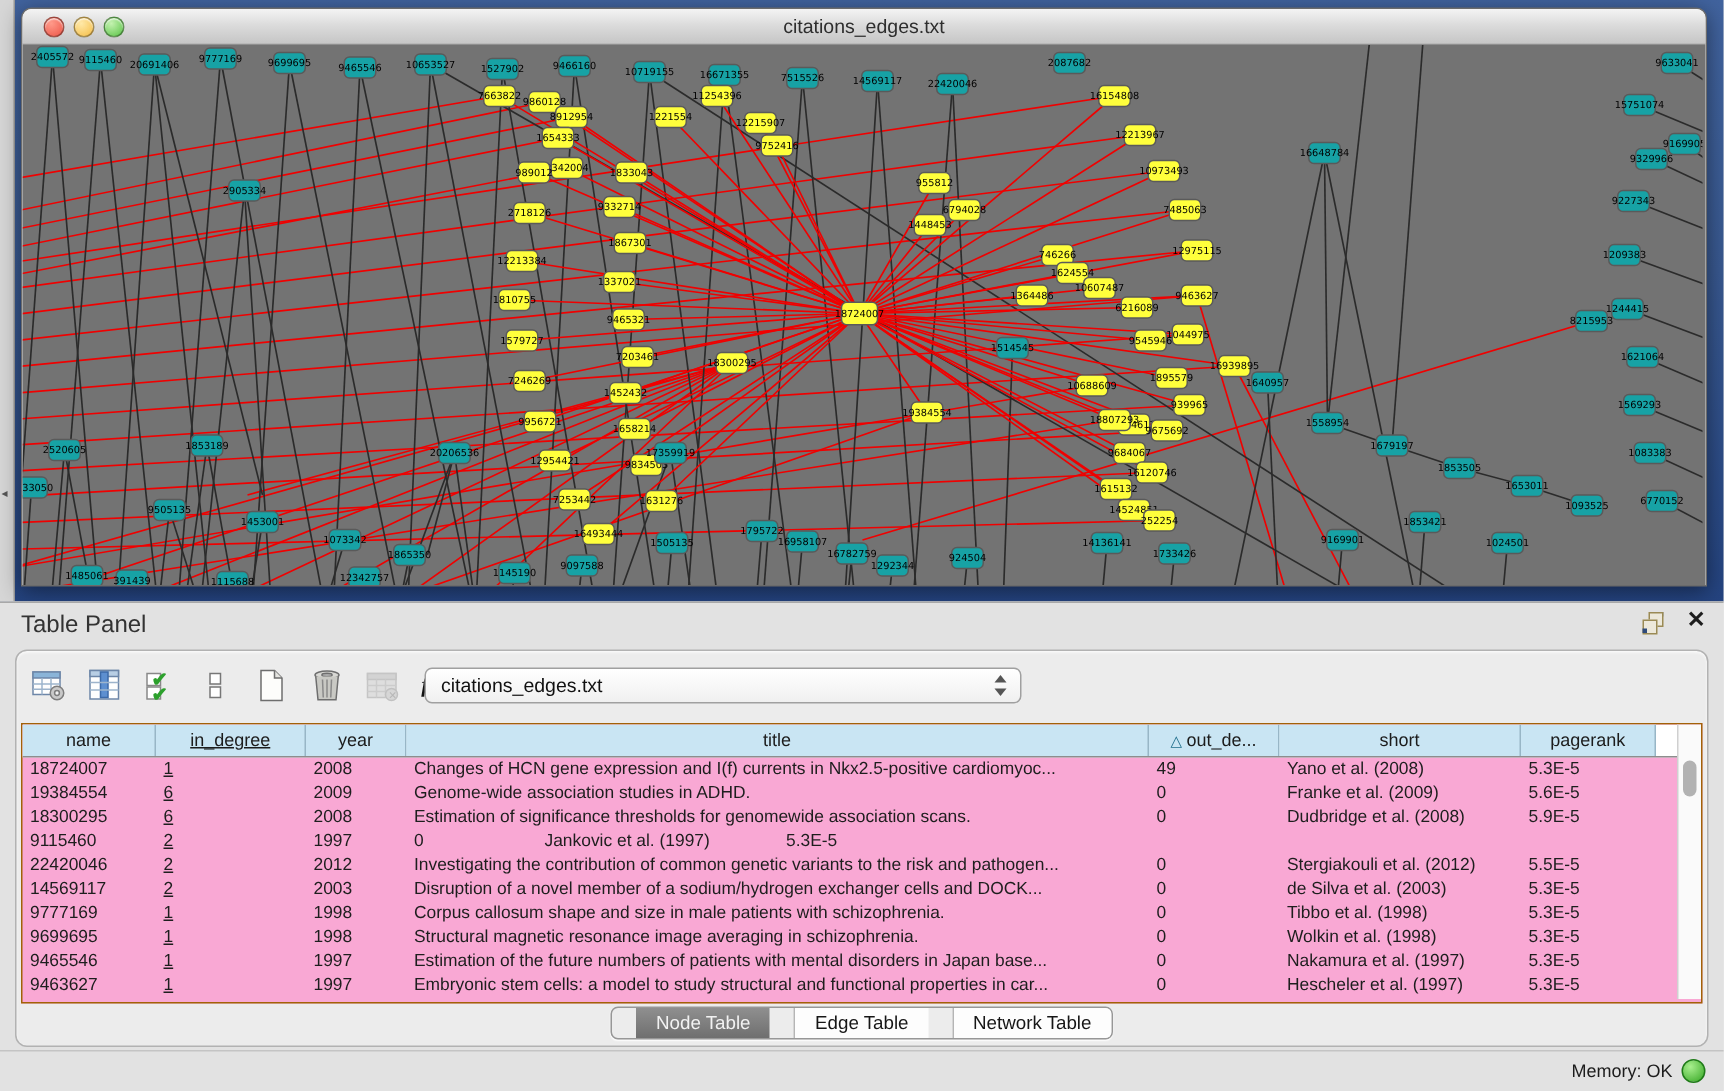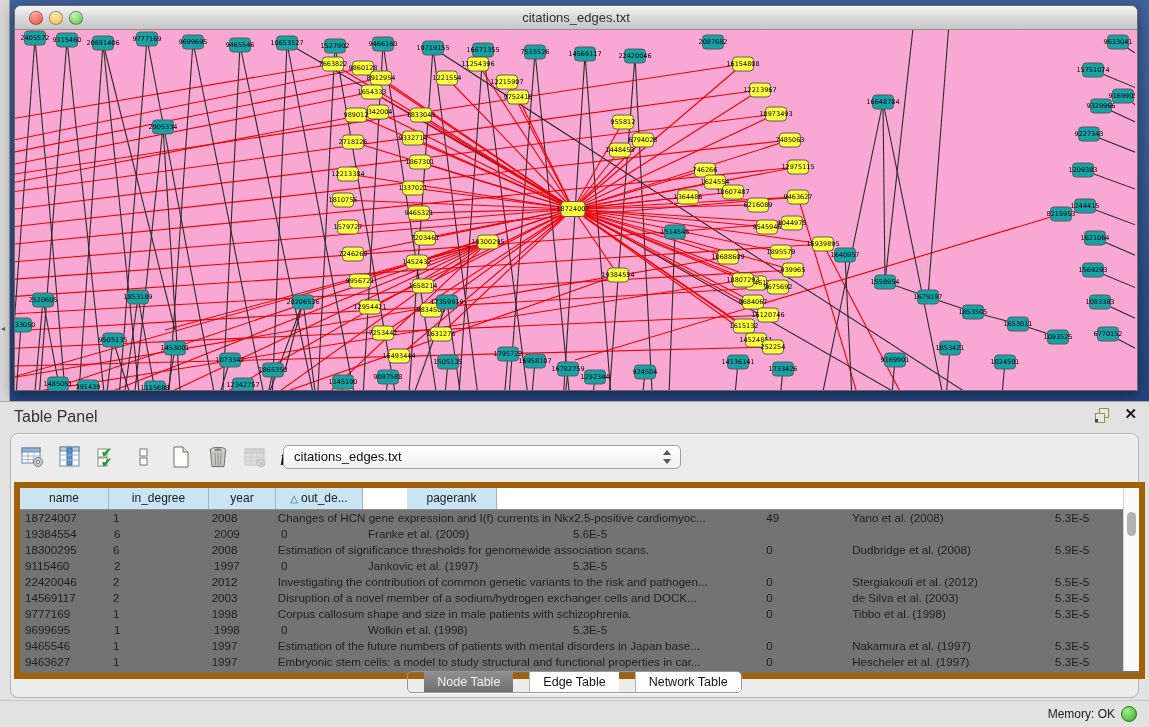--- a/index.html
+++ b/index.html
@@ -16,21 +16,21 @@
   .titlebar{position:relative;height:23px;
     background:linear-gradient(180deg,#f4f4f4,#dcdcdc 45%,#c6c6c6);
     border-bottom:1px solid #8f8f8f;}
   .title-text{position:absolute;left:0;right:0;top:4px;text-align:center;
     font-size:13px;color:#2e2e2e;}
   .tl{position:absolute;top:5px;width:12px;height:12px;border-radius:50%;
     border:1px solid rgba(0,0,0,.35);box-shadow:inset 0 1px 1px rgba(255,255,255,.7);}
   .tl.red{left:14px;background:radial-gradient(circle at 35% 30%,#ff9a8a,#ec5547);}
   .tl.yellow{left:34px;background:radial-gradient(circle at 35% 30%,#ffe9a8,#f5bd45);}
   .tl.green{left:54px;background:radial-gradient(circle at 35% 30%,#c4f2b0,#58c344);}
-  .graph-area{position:absolute;left:0;top:24px;right:0;bottom:0;background:#f9a8d4;}
+  .graph-area{position:absolute;left:0;top:24px;right:0;bottom:0;background:#737373;}
   .graph-area svg{display:block;}
   
   .table-panel{position:absolute;left:0;top:401px;width:1149px;height:299px;
     background:#e2e2e2;border-top:1px solid #a8a8a8;}
   .panel-title{position:absolute;left:14px;top:6px;font-size:16px;color:#333;}
   .panel-float{position:absolute;right:40px;top:6px;width:14px;height:14px;}
   .panel-float .sq1{position:absolute;left:4px;top:0;width:8px;height:8px;border:1px solid #9a8a55;background:#ece8da;}
   .panel-float .sq2{position:absolute;left:0;top:5px;width:8px;height:8px;border:1px solid #9a8a55;background:#ece8da;}
   .panel-float .d1,.panel-float .d2{position:absolute;width:3px;height:3px;background:#2e4a7a;}
   .panel-float .d1{right:0;top:0;} .panel-float .d2{left:0;bottom:0;}
@@ -45,30 +45,30 @@
   .combo{position:absolute;left:272px;top:11px;width:396px;height:22px;
     background:linear-gradient(180deg,#ffffff,#f0f0f0);border:1px solid #a0a0a0;border-radius:5px;}
   .combo-label{position:absolute;left:10px;top:3px;font-size:13px;color:#111;}
   .combo-step{position:absolute;right:9px;top:3px;width:9px;height:16px;}
   .combo-step .up{position:absolute;left:1px;top:1px;width:0;height:0;
     border-left:4px solid transparent;border-right:4px solid transparent;border-bottom:5px solid #555;}
   .combo-step .dn{position:absolute;left:1px;bottom:1px;width:0;height:0;
     border-left:4px solid transparent;border-right:4px solid transparent;border-top:5px solid #555;}
   
   .tbl{position:absolute;left:3px;top:48px;width:1119px;height:185px;
-    background:#737373;border:6px solid #a16207;overflow:hidden;}
+    background:#f9a8d4;border:1px solid #a16207;overflow:hidden;}
   .tbl-head{display:flex;height:21px;border-bottom:1px solid #8d8d8d;background:#fff;}
   .th{box-sizing:border-box;height:21px;background:#c9e5f3;border-right:1px solid #98b6c6;
     font-size:12px;color:#1c1c1c;text-align:center;line-height:20px;overflow:hidden;white-space:nowrap;}
   .th .sort{color:#1f6e8c;font-size:10px;margin-right:3px;}
   .tr{display:flex;height:16px;}
   .td{box-sizing:border-box;padding-left:5px;font-size:11.6px;color:#1e1e1e;
     line-height:16px;overflow:hidden;white-space:nowrap;}
-  .c0{width:89px;} .c1{width:100px;} .c2{width:67px;} .c3{width:495px;}
-  .c4{width:87px;} .c5{width:161px;} .c6{width:90px;margin-left:44px;}
+  .c0{width:89px;} .c1{width:100px;text-decoration:underline;} .c2{width:67px;} .c3{width:495px;}
+  .c4{width:87px;} .c5{width:161px;} .c6{width:90px;}
   .vscroll{position:absolute;right:0;top:0;width:15px;height:183px;background:#fafafa;border-left:1px solid #d0d0d0;}
   .vthumb{position:absolute;left:3px;top:24px;width:9px;height:24px;background:#b2b2b2;border-radius:5px;}
   
   .tabs-row{position:absolute;left:0;right:0;top:237px;display:flex;justify-content:center;}
   .tabs{display:inline-flex;border:1px solid #979797;border-radius:5px;overflow:hidden;
     box-shadow:0 1px 1px rgba(255,255,255,.9);}
   .tab{padding:3px 13px;font-size:12.5px;background:#fdfdfd;color:#161616;border-left:1px solid #b5b5b5;margin-left:16px;}
   .tab:first-child{border-left:none;}
   .tab.sel{background:linear-gradient(180deg,#8f8f8f,#6f6f6f);color:#f2f2f2;}
   
@@ -860,37 +860,40 @@
           <span class="up"></span>
           <span class="dn"></span>
         </span>
     </div>
 
     <div class="tbl">
       <div class="tbl-head" id="tbl-head">
           <div class="th c0">name</div>
           <div class="th c1">in_degree</div>
           <div class="th c2">year</div>
+          <div class="th c3">title</div>
           <div class="th c4"><span class="sort">△</span>out_de...</div>
+          <div class="th c5">short</div>
           <div class="th c6">pagerank</div>
         </div>
       <div id="tbl-body">
           <div class="tr">
             <div class="td c0">18724007</div>
             <div class="td c1">1</div>
             <div class="td c2">2008</div>
             <div class="td c3">Changes of HCN gene expression and I(f) currents in Nkx2.5-positive cardiomyoc...</div>
             <div class="td c4">49</div>
             <div class="td c5">Yano et al. (2008)</div>
             <div class="td c6">5.3E-5</div>
           </div>
           <div class="tr">
             <div class="td c0">19384554</div>
             <div class="td c1">6</div>
             <div class="td c2">2009</div>
+            <div class="td c3">Genome-wide association studies in ADHD.</div>
             <div class="td c4">0</div>
             <div class="td c5">Franke et al. (2009)</div>
             <div class="td c6">5.6E-5</div>
           </div>
           <div class="tr">
             <div class="td c0">18300295</div>
             <div class="td c1">6</div>
             <div class="td c2">2008</div>
             <div class="td c3">Estimation of significance thresholds for genomewide association scans.</div>
             <div class="td c4">0</div>
@@ -929,20 +932,21 @@
             <div class="td c2">1998</div>
             <div class="td c3">Corpus callosum shape and size in male patients with schizophrenia.</div>
             <div class="td c4">0</div>
             <div class="td c5">Tibbo et al. (1998)</div>
             <div class="td c6">5.3E-5</div>
           </div>
           <div class="tr">
             <div class="td c0">9699695</div>
             <div class="td c1">1</div>
             <div class="td c2">1998</div>
+            <div class="td c3">Structural magnetic resonance image averaging in schizophrenia.</div>
             <div class="td c4">0</div>
             <div class="td c5">Wolkin et al. (1998)</div>
             <div class="td c6">5.3E-5</div>
           </div>
           <div class="tr">
             <div class="td c0">9465546</div>
             <div class="td c1">1</div>
             <div class="td c2">1997</div>
             <div class="td c3">Estimation of the future numbers of patients with mental disorders in Japan base...</div>
             <div class="td c4">0</div>

